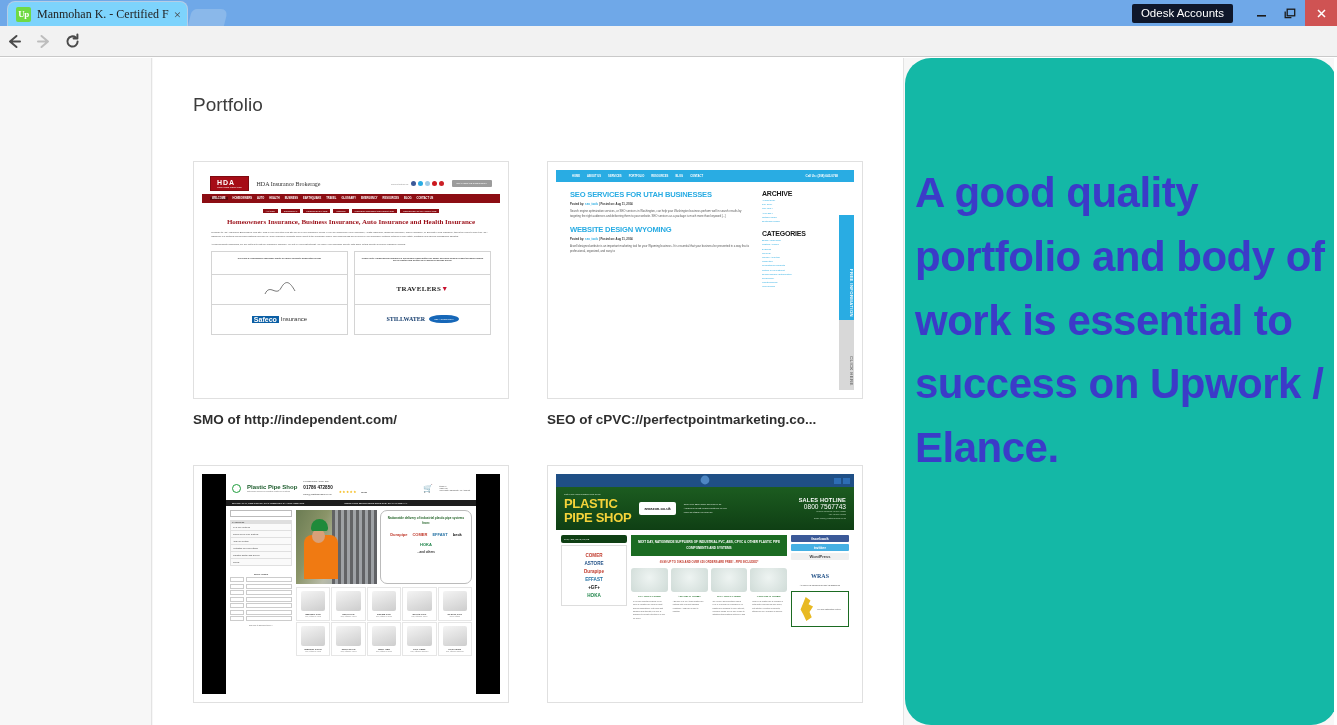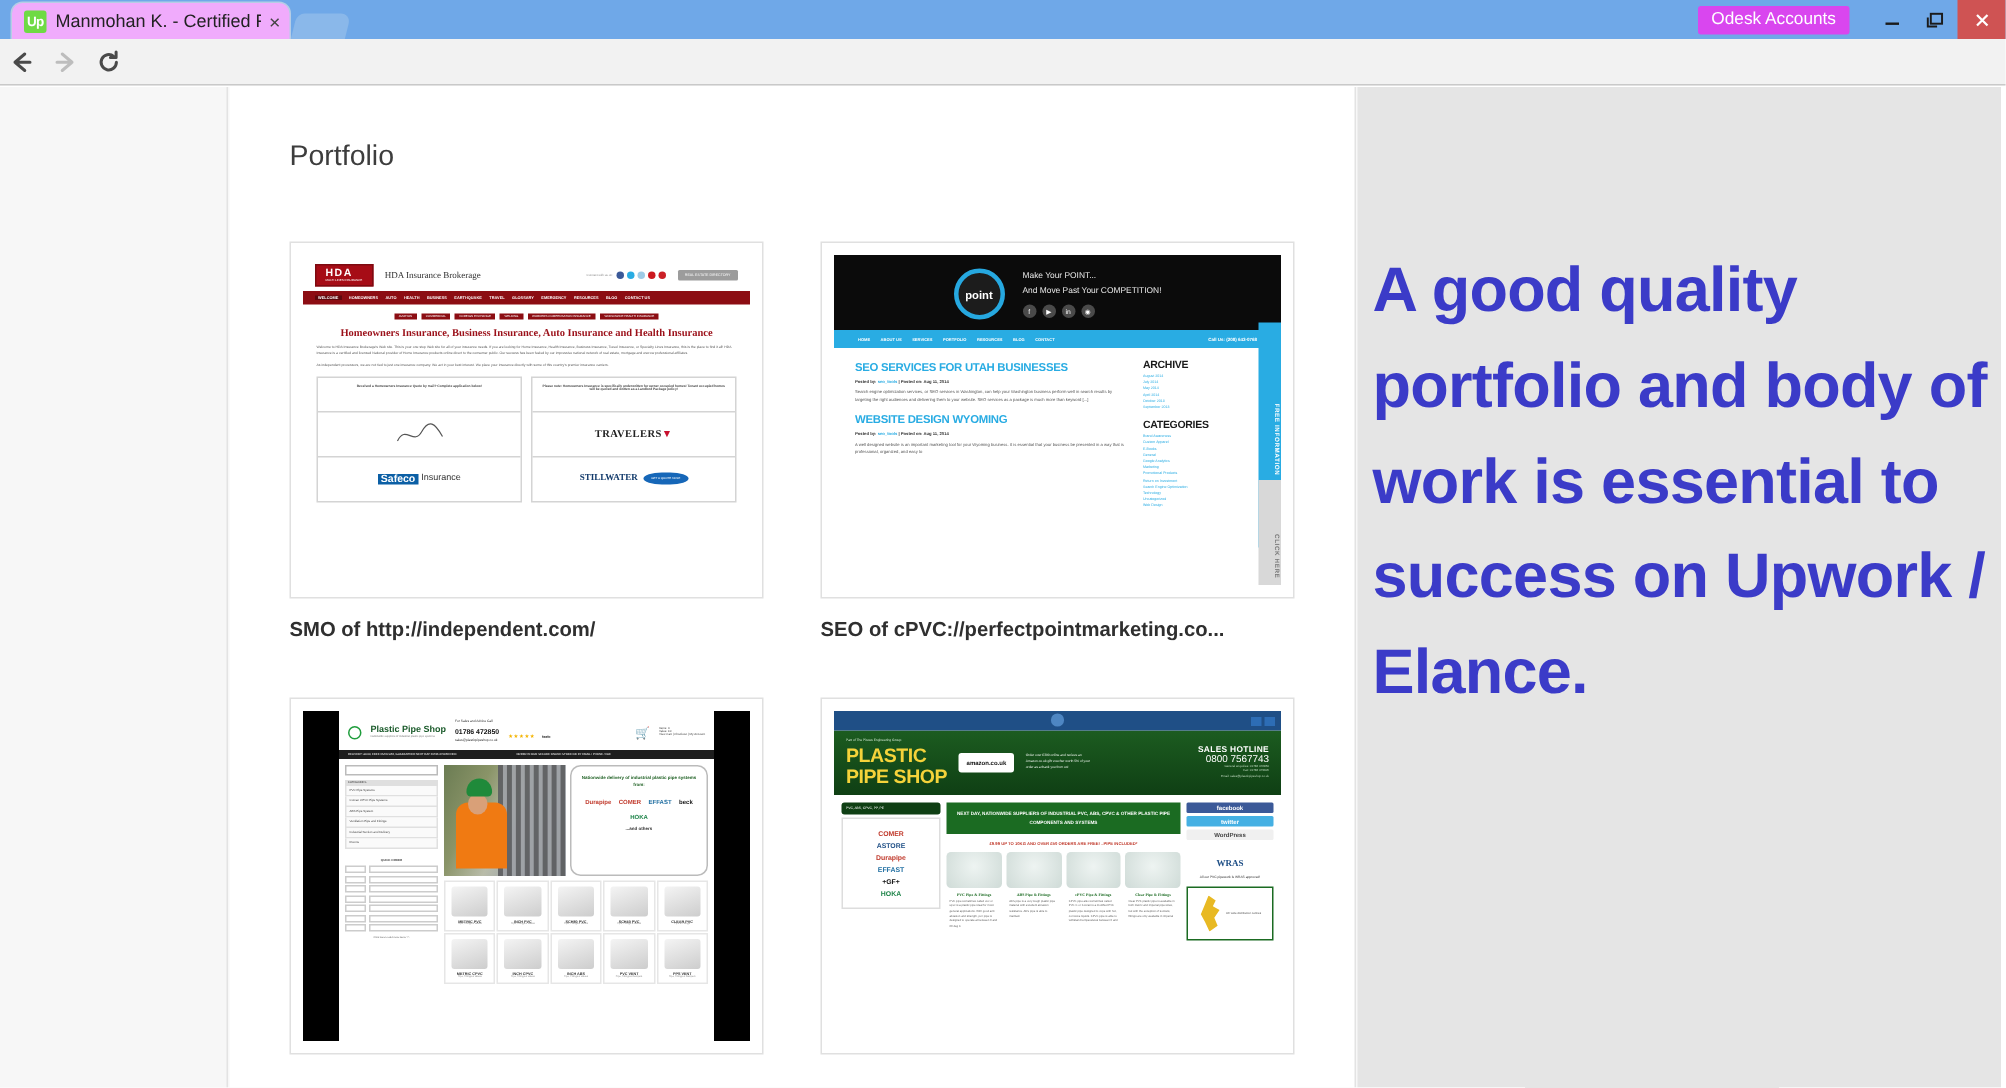--- a/index.html
+++ b/index.html
@@ -9,43 +9,44 @@
     background: #ffffff; overflow: hidden;
   }
 
   
   .titlebar {
     position: absolute; left: 0; top: 0; width: 1337px; height: 26px;
     background: #6fa8e8; display: flex; align-items: flex-end;
   }
   .tab-strip { display: flex; align-items: flex-end; height: 26px; padding-left: 8px; }
   .tab {
-    position: relative; height: 24px; background: #f0abfc;
+    position: relative; height: 24px; background: #7dd3fc;
     border-radius: 7px 7px 0 0; display: flex; align-items: center;
     padding: 0 6px 0 8px; min-width: 170px; max-width: 185px;
     box-shadow: 0 0 0 1px #b6cde6;
+    font-family: Liberation Serif, serif;
   }
   .tab-fav {
     width: 15px; height: 15px; background: #6fda44; border-radius: 2px;
     flex: 0 0 auto; margin-right: 6px; color: #fff; font-size: 9px;
     font-weight: bold; display: flex; align-items: center; justify-content: center;
     letter-spacing: -0.5px;
   }
   .tab-title {
     font-size: 12px; color: #222; white-space: nowrap; overflow: hidden;
     flex: 1 1 auto;
   }
   .tab-close { font-size: 13px; color: #444; padding-left: 5px; line-height: 1; }
   .tab-new {
     width: 36px; height: 17px; margin-left: 3px; background: #8ab8ea;
     border-radius: 5px 7px 0 0; transform: skewX(-14deg);
   }
   .tb-right { margin-left: auto; display: flex; align-items: center; height: 26px; }
   .odesk-btn {
-    background: #d946ef; color: #fff; font-size: 11.5px;
+    background: #0f172a; color: #fff; font-size: 11.5px;
     padding: 3px 9px 4px; border-radius: 2px; margin-right: 14px;
     white-space: nowrap;
   }
   .wbtn { width: 29px; height: 22px; display: flex; align-items: center; justify-content: center; }
   .wbtn svg { display: block; }
   .wbtn-close { background: #cf5353; width: 32px; height: 26px; }
 
   .toolbar {
     position: absolute; left: 0; top: 26px; width: 1337px; height: 31px;
     background: #f2f2f2; display: flex; align-items: center;
@@ -70,21 +71,22 @@
   .left-gutter {
     position: absolute; left: 0; top: 0; width: 152px; height: 667px;
     background: #f7f7f7; border-right: 1px solid #e3e3e3;
   }
   .content-col {
     position: absolute; left: 153px; top: 0; width: 751px; height: 667px;
     background: #fff; border-right: 1px solid #e3e3e3;
   }
   .right-panel {
     position: absolute; left: 905px; top: 0; width: 432px; height: 667px;
-    background: #e5e5e5;
+    background: #14b8a6;
+    border-radius: 26px;
   }
 
   .section-head {
     position: absolute; left: 40px; top: 36px; width: 680px;
     display: flex; align-items: center; justify-content: space-between;
   }
   .section-title { font-size: 19px; color: #3d3d3d; font-weight: normal; }
   .filter-select {
     width: 250px; height: 24px; border: 1px solid #8ab4e8; background: #fff;
     display: flex; align-items: center; justify-content: space-between;
@@ -417,33 +419,20 @@
             </div>
           </div>
         </div>
         <div class="card-caption">SMO of http://independent.com/</div>
       </div>
 
       <div class="card">
         <div class="thumb">
           <div class="thumb-inner">
             <div class="s2">
-              <div class="s2-head">
-                <div class="s2-ring">point</div>
-                <div>
-                  <div class="s2-tag">Make Your POINT...</div>
-                  <div class="s2-tag">And Move Past Your COMPETITION!</div>
-                  <div class="s2-soc">
-                    <i>f</i>
-                      <i>▶</i>
-                      <i>in</i>
-                      <i>◉</i>
-                  </div>
-                </div>
-              </div>
               <div class="s2-nav">
                 <span>HOME</span>
                   <span>ABOUT US</span>
                   <span>SERVICES</span>
                   <span>PORTFOLIO</span>
                   <span>RESOURCES</span>
                   <span>BLOG</span>
                   <span>CONTACT</span>
                 <span class="s2-call">Call Us: (208) 643-0768</span>
               </div>

